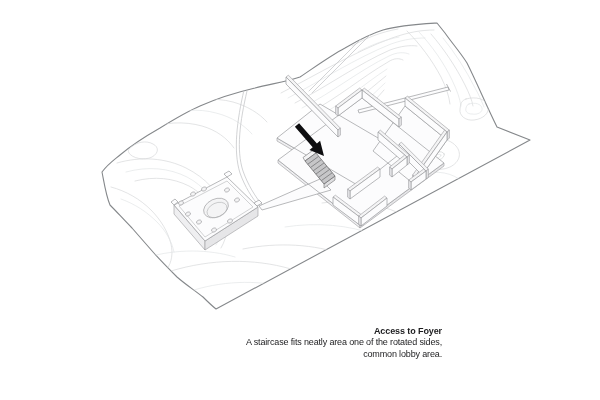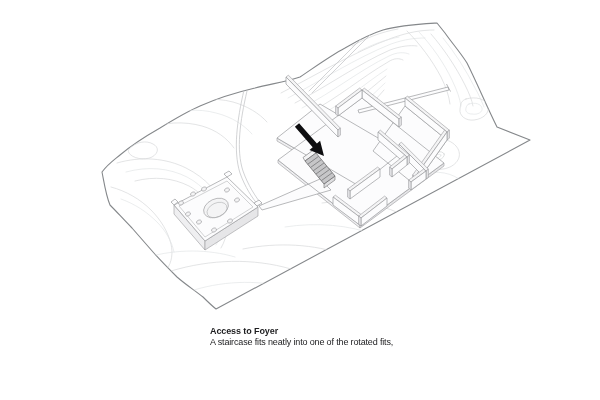--- a/index.html
+++ b/index.html
@@ -21,21 +21,21 @@
   .bfill{fill:var(--building-fill);stroke:none;}
   .bstroke{fill:none;stroke:var(--building-stroke);stroke-width:.7;stroke-linejoin:round;}
   .bstroke-lt{fill:none;stroke:var(--building-stroke-light);stroke-width:.6;}
   .wallface{fill:var(--building-fill);stroke:var(--building-stroke);stroke-width:.7;stroke-linejoin:round;}
   .walltop{fill:var(--shade-light);stroke:var(--building-stroke);stroke-width:.6;stroke-linejoin:round;}
   .wallcap{fill:var(--shade);stroke:var(--building-stroke);stroke-width:.6;stroke-linejoin:round;}
   .shadeA{fill:var(--shade-mid);stroke:var(--building-stroke);stroke-width:.6;}
   .shadeB{fill:var(--shade);stroke:var(--building-stroke);stroke-width:.6;}
   .hole{fill:var(--shade-light);stroke:var(--building-stroke);stroke-width:.6;}
   .holein{fill:none;stroke:var(--building-stroke-light);stroke-width:.6;}
-  .caption{position:absolute;left:210px;top:325px;width:232px;color:var(--text);}
+  .caption{position:absolute;left:210px;top:325px;width:232px;color:var(--text);text-align:right;}
   .caption .title{font-size:9px;font-weight:bold;line-height:12px;letter-spacing:-0.1px;}
   .caption .line{display:block;font-size:9px;line-height:11.5px;letter-spacing:-0.15px;}
 </style>
 </head>
 <body>
 
 <div class="stage">
 <svg width="600" height="400" viewBox="0 0 600 400">
   <defs>
     <clipPath id="siteClip">
@@ -202,14 +202,15 @@
       </g>
     </g>
 
     <polygon fill="var(--arrow)" points="294.9,126.8 299.1,123.2 316.9,143.6 320.1,140.8 324,156 309.5,150.0 312.7,147.2"></polygon>
   </g>
 </svg>
 </div>
 
 <div class="caption">
   <div class="title">Access to Foyer</div>
-  <span class="line">A staircase fits neatly into one of the rotated fits,</span>
+  <span class="line">A staircase fits neatly area one of the rotated sides,</span>
+  <span class="line">common lobby area.</span>
 </div>
 
 </body></html>

